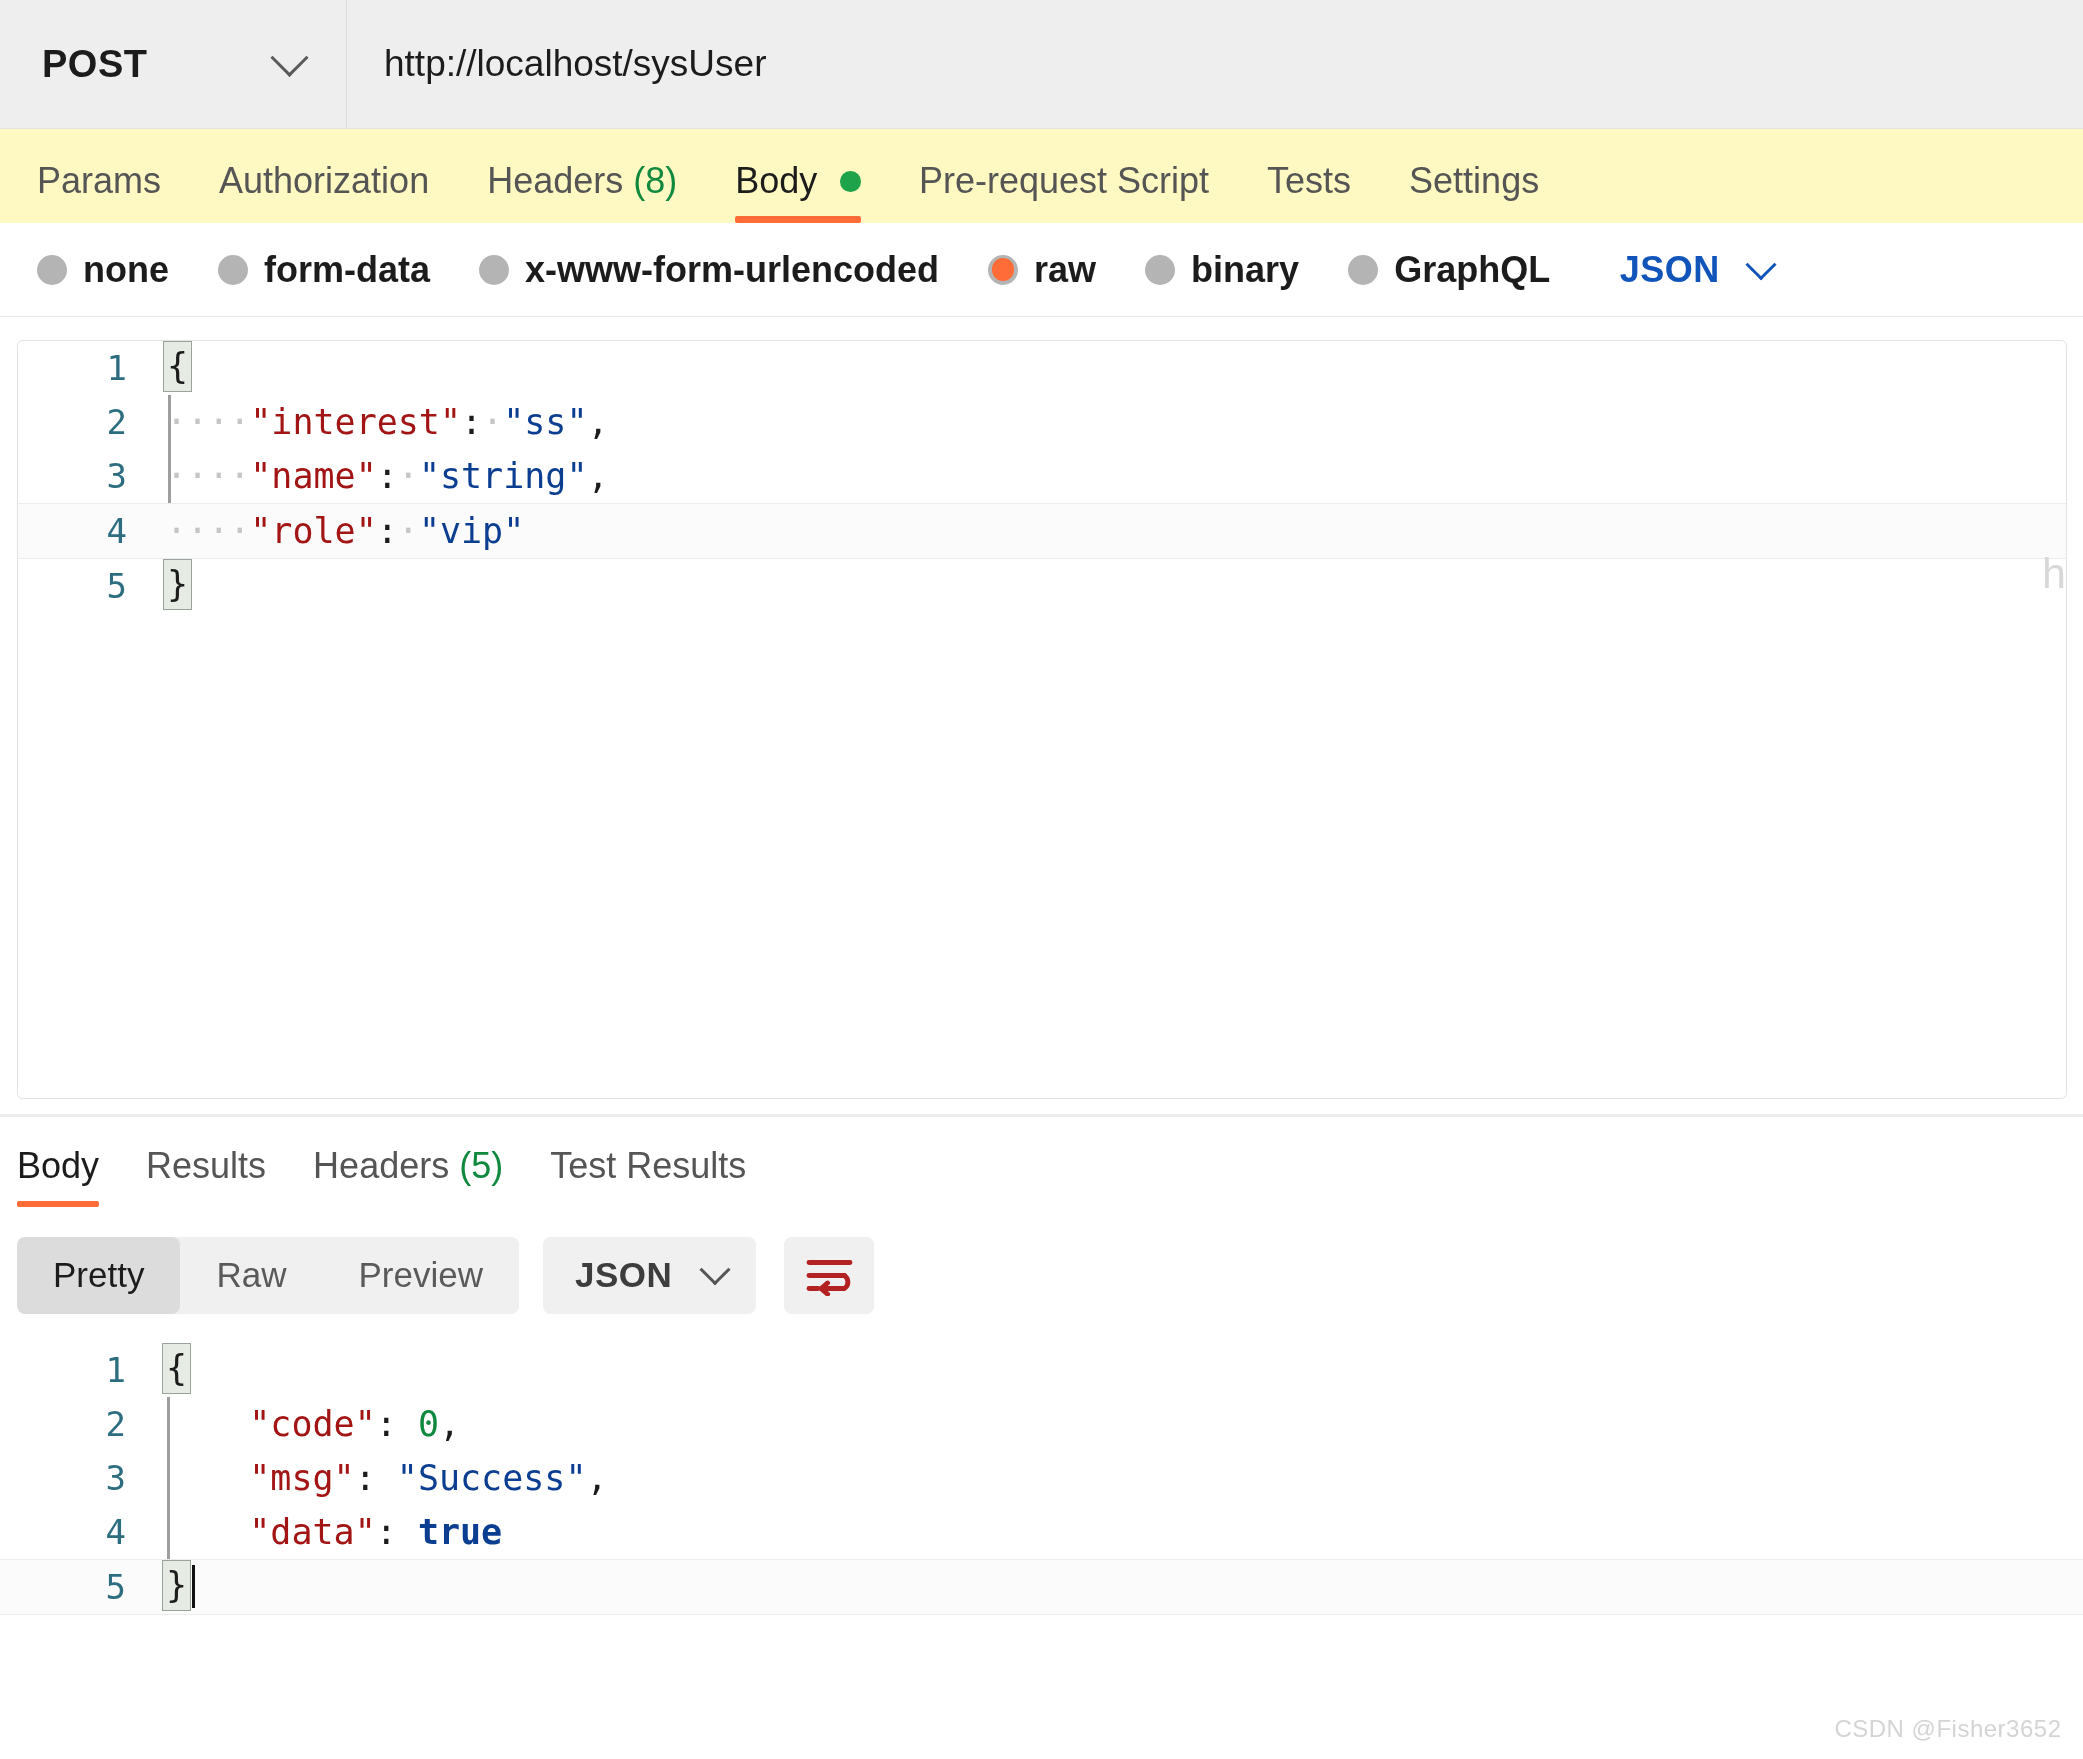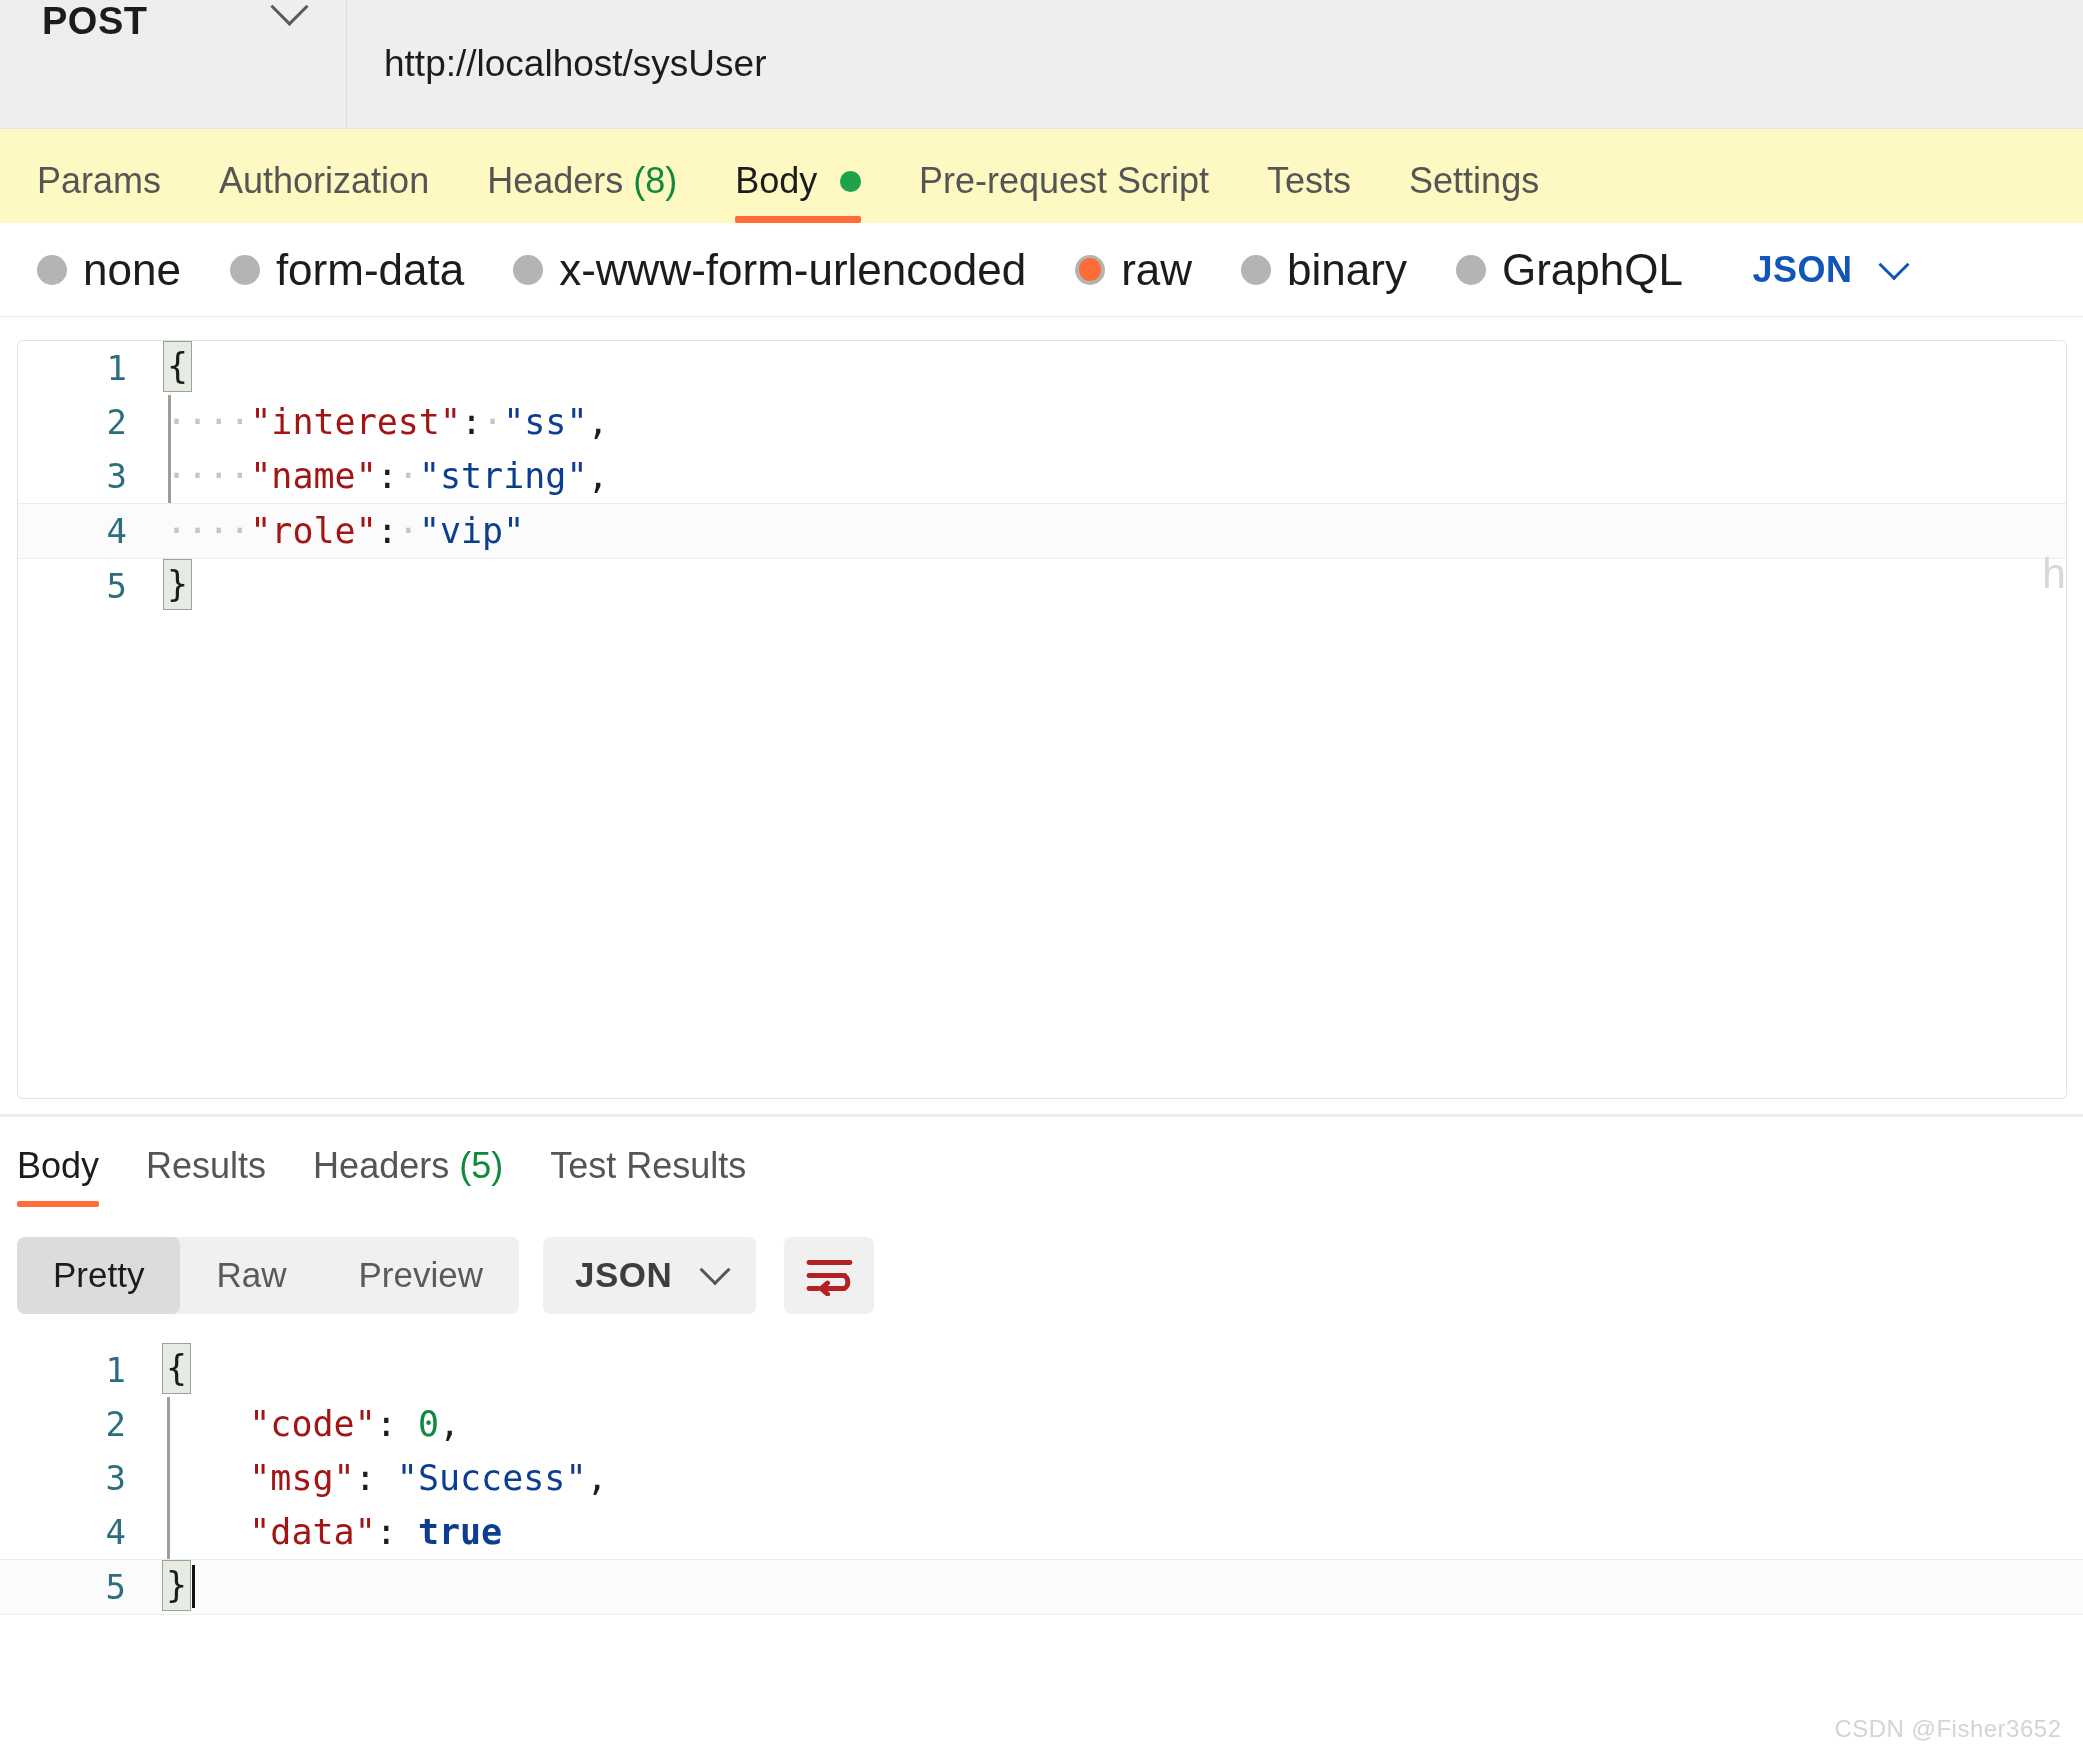--- a/index.html
+++ b/index.html
@@ -21,20 +21,21 @@
     display: flex;
     align-items: stretch;
     height: 129px;
     background: #eeeeee;
     border-bottom: 1.9px solid #e4e4e4;
     box-sizing: border-box;
   }
   .method-box {
     width: 347px;
     display: flex;
+    align-items: center;
     justify-content: space-between;
     padding: 0 43px 0 42px;
     box-sizing: border-box;
     border-right: 1.9px solid #dcdcdc;
     cursor: pointer;
   }
   .method-label {
     font-size: 38px;
     font-weight: bold;
     color: #1c1c1c;
@@ -134,23 +135,24 @@
   }
   .radio-opt.selected .radio-circle::after {
     content: "";
     position: absolute;
     left: 3.7px; top: 3.7px;
     width: 22.5px; height: 22.5px;
     border-radius: 50%;
     background: #FF6C37;
   }
   .radio-label {
-    font-size: 44px;
+    font-size: 36px;
     color: #1c1c1c;
     white-space: nowrap;
+    font-weight: bold;
   }
   .lang-select {
     display: flex;
     align-items: center;
     margin-left: 20.6px;
     cursor: pointer;
   }
   .lang-select .lang-text {
     font-size: 36px;
     font-weight: bold;

